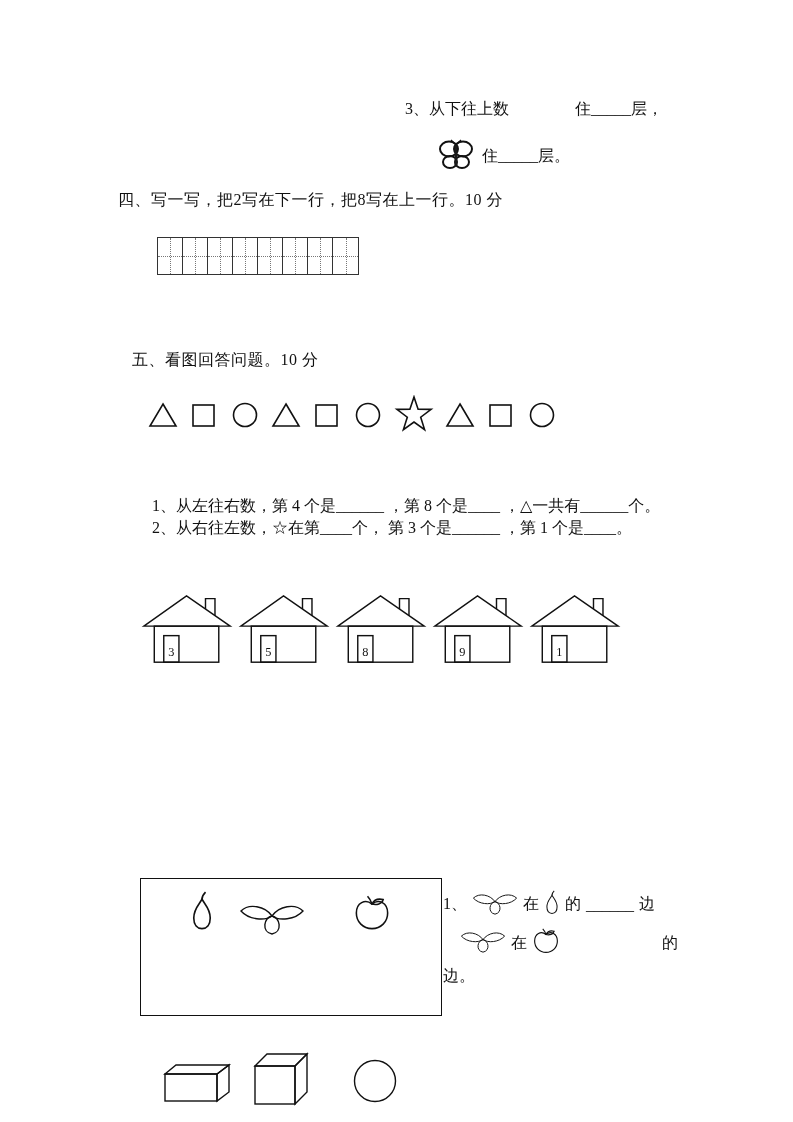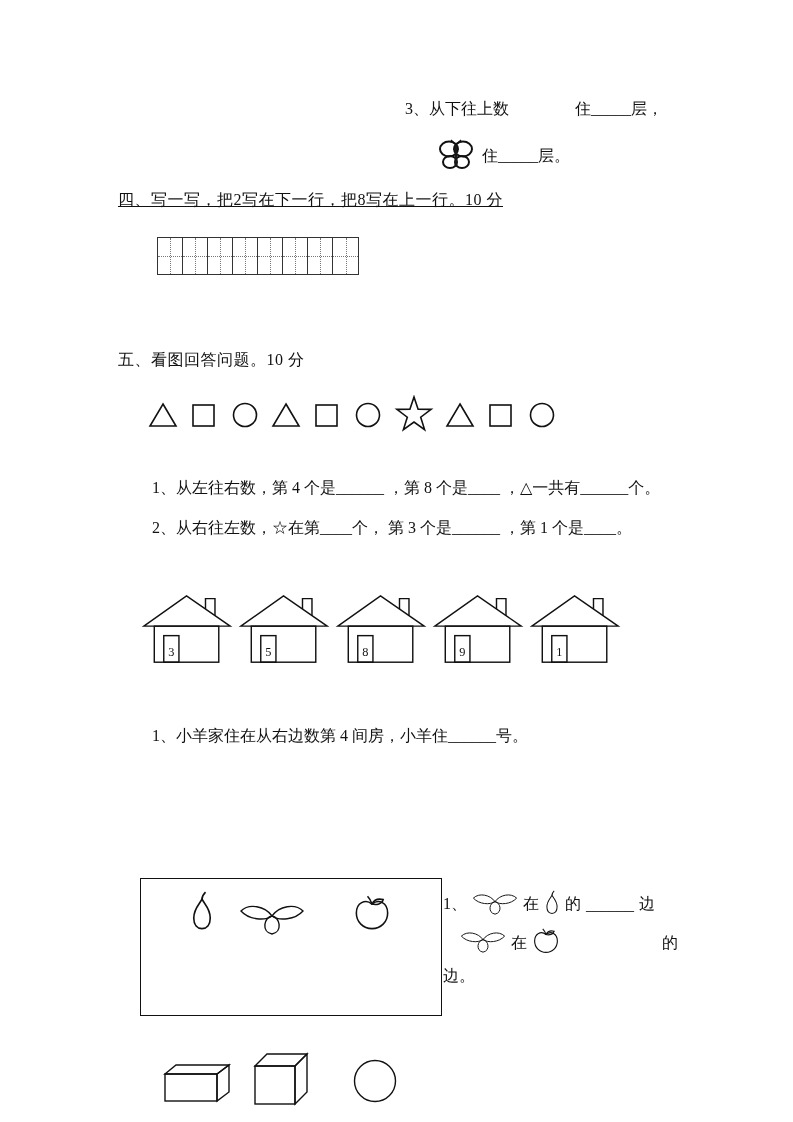--- a/index.html
+++ b/index.html
@@ -46,33 +46,33 @@
       <ellipse class="bw" cx="12" cy="10" rx="9" ry="7.5"></ellipse>
       <ellipse class="bw" cx="26" cy="10" rx="9" ry="7.5"></ellipse>
       <ellipse class="bw" cx="13" cy="23" rx="7" ry="6"></ellipse>
       <ellipse class="bw" cx="25" cy="23" rx="7" ry="6"></ellipse>
       <rect class="bwf" x="17.7" y="6" width="2.6" height="21" rx="1.3"></rect>
       <path class="fr" d="M19 6 C 17 4, 15.5 2.5, 14 1 M19 6 C 21 4, 22.5 2.5, 24 1"></path>
     </svg>
   </span>
   <span class="abs" style="left:482px;top:146px;">住_____层。</span>
 
-  <span class="abs heading" style="left:118px;top:190px;text-decoration:underline;">四、写一写，把2写在下一行，把8写在上一行。10 分</span>
+  <span class="abs heading" style="left:118px;top:190px;">四、写一写，把2写在下一行，把8写在上一行。10 分</span>
   <div class="abs wgrid" style="left:157px;top:237px;">
       <span class="wcell"></span>
       <span class="wcell"></span>
       <span class="wcell"></span>
       <span class="wcell"></span>
       <span class="wcell"></span>
       <span class="wcell"></span>
       <span class="wcell"></span>
       <span class="wcell"></span>
     </div>
 
-  <span class="abs heading" style="left:118px;top:350px;">五、看图回答问题。10 分</span>
+  <span class="abs heading" style="left:132px;top:350px;">五、看图回答问题。10 分</span>
   <div class="abs shapes-row" style="left:148px;top:395px;">
       <span class="shape-item">
         <svg class="shp" viewBox="0 0 30 27">
           <polygon points="15,3 28,25 2,25"></polygon>
         </svg>
       </span>
       <span class="shape-item">
         <svg class="shp" viewBox="0 0 30 27">
           <rect x="4" y="4" width="21" height="21"></rect>
         </svg>
@@ -111,21 +111,21 @@
         <svg class="shp" viewBox="0 0 30 27">
           <rect x="4" y="4" width="21" height="21"></rect>
         </svg>
       </span>
       <span class="shape-item">
         <svg class="shp" viewBox="0 0 30 27">
           <circle cx="15" cy="14" r="11.5"></circle>
         </svg>
       </span>
     </div>
-  <span class="abs" style="left:152px;top:478px;">1、从左往右数，第 4 个是______ ，第 8 个是____ ，△一共有______个。</span>
+  <span class="abs" style="left:152px;top:496px;">1、从左往右数，第 4 个是______ ，第 8 个是____ ，△一共有______个。</span>
   <span class="abs" style="left:152px;top:518px;">2、从右往左数，☆在第____个， 第 3 个是______ ，第 1 个是____。</span>
 
   <div class="abs houses-row" style="left:141px;top:592px;">
       <span class="house"><svg viewBox="0 0 97 78" width="92" height="74">
           <polygon class="ln" points="3,36 48,4 94,36"></polygon>
           <polyline class="ln" points="68,18 68,7 78,7 78,25"></polyline>
           <rect class="ln" x="14" y="36" width="68" height="38"></rect>
           <rect class="ln" x="24" y="46" width="16" height="28"></rect>
           <text class="house-num" x="32" y="67">3</text>
         </svg></span>
@@ -151,21 +151,20 @@
           <text class="house-num" x="32" y="67">9</text>
         </svg></span>
       <span class="house"><svg viewBox="0 0 97 78" width="92" height="74">
           <polygon class="ln" points="3,36 48,4 94,36"></polygon>
           <polyline class="ln" points="68,18 68,7 78,7 78,25"></polyline>
           <rect class="ln" x="14" y="36" width="68" height="38"></rect>
           <rect class="ln" x="24" y="46" width="16" height="28"></rect>
           <text class="house-num" x="32" y="67">1</text>
         </svg></span>
     </div>
-  <span class="abs" style="left:152px;top:726px;">1、小羊家住在从右边数第 4 间房，小羊住______号。</span>
 
 
   <div class="fruit-box" style="left:140px;top:878px;width:300px;height:136px;">
     <span class="abs" style="left:48px;top:12px;">
       <svg width="26" height="40" viewBox="0 0 22 34">
         <path class="fr" d="M11 7 C 11 4, 12 3, 14 1"></path>
         <path class="fr" d="M11 7 C 9 11, 4 15, 4 23 C 4 29, 7 32, 11 32 C 15 32, 18 29, 18 23 C 18 15, 13 11, 11 7 Z"></path>
       </svg>
     </span>
     <span class="abs" style="left:98px;top:22px;">

